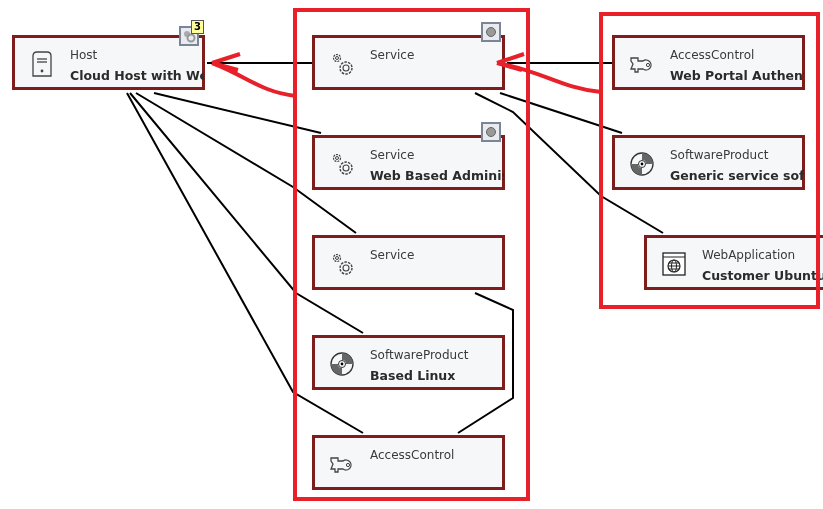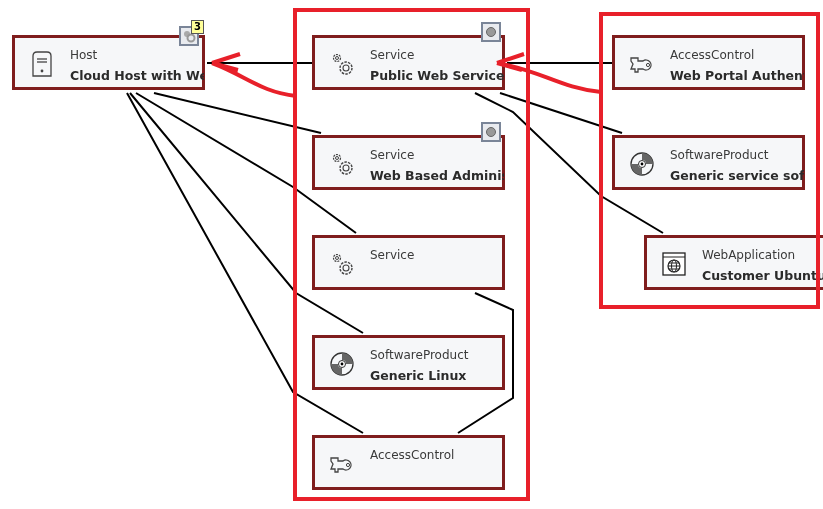--- a/index.html
+++ b/index.html
@@ -56,21 +56,20 @@
   <div class="badge-count" style="left:191px;top:20px;">3</div>
 
   <div class="node" style="left:312px;top:35px;">
     <svg class="icon" viewBox="0 0 26 28">
       <circle cx="8" cy="8" r="3.5" fill="none" stroke="#444" stroke-width="1.2" stroke-dasharray="2 1"></circle>
       <circle cx="8" cy="8" r="1.5" fill="none" stroke="#444"></circle>
       <circle cx="17" cy="18" r="6" fill="none" stroke="#444" stroke-width="1.4" stroke-dasharray="2.5 1.2"></circle>
       <circle cx="17" cy="18" r="3" fill="none" stroke="#444" stroke-width="1.1"></circle>
     </svg>
     <span class="kind">Service</span>
-    <span class="name">Public Web Service</span>
   </div>
   <div class="badge" style="left:481px;top:22px;">
     <svg viewBox="0 0 16 16" width="16" height="16">
         <circle cx="8" cy="8" r="4.5" fill="#999" stroke="#666"></circle>
       </svg>
   </div>
 
   <div class="node" style="left:312px;top:135px;">
     <svg class="icon" viewBox="0 0 26 28">
       <circle cx="8" cy="8" r="3.5" fill="none" stroke="#444" stroke-width="1.2" stroke-dasharray="2 1"></circle>
@@ -99,21 +98,21 @@
 
   <div class="node" style="left:312px;top:335px;">
     <svg class="icon" viewBox="0 0 26 28">
       <circle cx="13" cy="14" r="11" fill="none" stroke="#333" stroke-width="1.3"></circle>
       <path d="M13,3 A11,11 0 0 1 24,14 L17,14 A4,4 0 0 0 13,10 Z" fill="#666"></path>
       <path d="M13,25 A11,11 0 0 1 2,14 L9,14 A4,4 0 0 0 13,18 Z" fill="#666"></path>
       <circle cx="13" cy="14" r="3.5" fill="#fff" stroke="#333"></circle>
       <circle cx="13" cy="14" r="1.4" fill="#000"></circle>
     </svg>
     <span class="kind">SoftwareProduct</span>
-    <span class="name">Generic Linux</span>
+    <span class="name">Based Linux</span>
   </div>
 
   <div class="node" style="left:312px;top:435px;">
     <svg class="icon" viewBox="0 0 26 28">
       <path d="M2,8 L9,8 L9,11 L14,11 A5,5 0 1 1 14,19 L9,19 L9,22 L6,22 L6,19 L2,19 L4,14 L2,11 Z" fill="none" stroke="#444" stroke-width="1.3"></path>
       <circle cx="19" cy="15" r="1.6" fill="none" stroke="#444"></circle>
     </svg>
     <span class="kind">AccessControl</span>
   </div>
 

